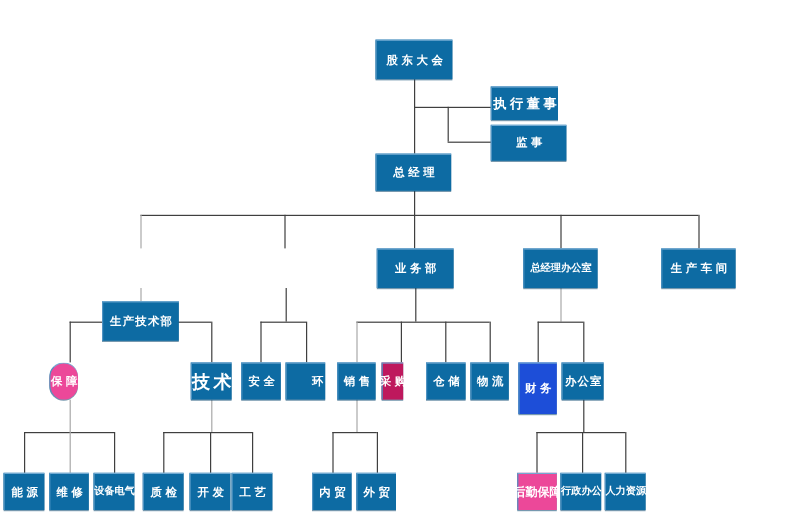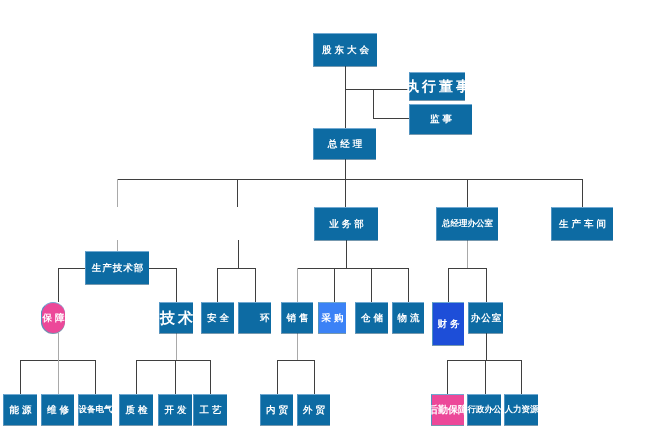--- a/index.html
+++ b/index.html
@@ -83,21 +83,21 @@
     <div class="edge v" style="left: 277px; top: 360px; height: 34px; background: rgb(63, 63, 63);"></div>
     <div class="edge v" style="left: 314px; top: 360px; height: 34px; background: rgb(63, 63, 63);"></div>
     <div class="edge v" style="left: 486px; top: 333px; height: 27px; background: rgb(63, 63, 63);"></div>
     <div class="edge h" style="left: 447px; top: 360px; width: 74px; background: rgb(63, 63, 63);"></div>
     <div class="edge v" style="left: 447px; top: 360px; height: 34px; background: rgb(63, 63, 63);"></div>
     <div class="edge v" style="left: 485px; top: 360px; height: 34px; background: rgb(63, 63, 63);"></div>
     <div class="edge v" style="left: 521px; top: 360px; height: 34px; background: rgb(63, 63, 63);"></div>
     <div class="node" style="left: 313px; top: 33px; width: 64px; height: 33px; background: rgb(13, 107, 163); color: rgb(255, 255, 255); font-size: 9.5px; letter-spacing: 3px; text-indent: 3px;">
       <span>股东大会</span>
     </div>
-    <div class="node" style="left: 409px; top: 72px; width: 56px; height: 28px; background: rgb(13, 107, 163); color: rgb(255, 255, 255); font-size: 14px; letter-spacing: 3px; text-indent: 3px; text-align: center;">
+    <div class="node" style="left: 409px; top: 72px; width: 56px; height: 28px; background: rgb(13, 107, 163); color: rgb(255, 255, 255); font-size: 11px; letter-spacing: 3px; text-indent: 3px; text-align: center;">
       <span>执行董事</span>
     </div>
     <div class="node" style="left: 409px; top: 104px; width: 63px; height: 30px; background: rgb(13, 107, 163); color: rgb(255, 255, 255); font-size: 9.5px; letter-spacing: 3px; text-indent: 3px;">
       <span>监事</span>
     </div>
     <div class="node" style="left: 313px; top: 128px; width: 63px; height: 31px; background: rgb(13, 107, 163); color: rgb(255, 255, 255); font-size: 9.5px; letter-spacing: 3px; text-indent: 3px;">
       <span>总经理</span>
     </div>
     <div class="node" style="left: 85px; top: 207px; width: 64px; height: 33px; background: rgb(13, 107, 163); color: rgb(255, 255, 255); font-size: 9.5px; letter-spacing: 1px; text-indent: 1px; margin-top: 44px;">
       <span>生产技术部</span>
@@ -119,21 +119,21 @@
     </div>
     <div class="node" style="left: 201px; top: 302px; width: 33px; height: 31px; background: rgb(13, 107, 163); color: rgb(255, 255, 255); font-size: 9.5px; letter-spacing: 3px; text-indent: 3px;">
       <span>安全</span>
     </div>
     <div class="node" style="left: 238px; top: 302px; width: 33px; height: 31px; background: rgb(13, 107, 163); color: rgb(255, 255, 255); font-size: 9.5px; letter-spacing: 3px; text-indent: 3px; padding-left: 32px;">
       <span>环保</span>
     </div>
     <div class="node" style="left: 281px; top: 302px; width: 32px; height: 31px; background: rgb(13, 107, 163); color: rgb(255, 255, 255); font-size: 9.5px; letter-spacing: 3px; text-indent: 3px;">
       <span>销售</span>
     </div>
-    <div class="node" style="left: 318px; top: 302px; width: 28px; height: 31px; background: #3b82f6; color: rgb(255, 255, 255); font-size: 9.5px; letter-spacing: 3px; text-indent: 3px;">
+    <div class="node" style="left: 318px; top: 302px; width: 18px; height: 31px; background: #be185d; color: rgb(255, 255, 255); font-size: 9.5px; letter-spacing: 3px; text-indent: 3px;">
       <span>采购</span>
     </div>
     <div class="node" style="left: 355px; top: 302px; width: 33px; height: 31px; background: rgb(13, 107, 163); color: rgb(255, 255, 255); font-size: 9.5px; letter-spacing: 3px; text-indent: 3px;">
       <span>仓储</span>
     </div>
     <div class="node" style="left: 392px; top: 302px; width: 32px; height: 31px; background: rgb(13, 107, 163); color: rgb(255, 255, 255); font-size: 9.5px; letter-spacing: 3px; text-indent: 3px;">
       <span>物流</span>
     </div>
     <div class="node" style="left: 432px; top: 302px; width: 32px; height: 43px; background: #1d4ed8; color: rgb(255, 255, 255); font-size: 9.5px; letter-spacing: 3px; text-indent: 3px;">
       <span>财务</span>

